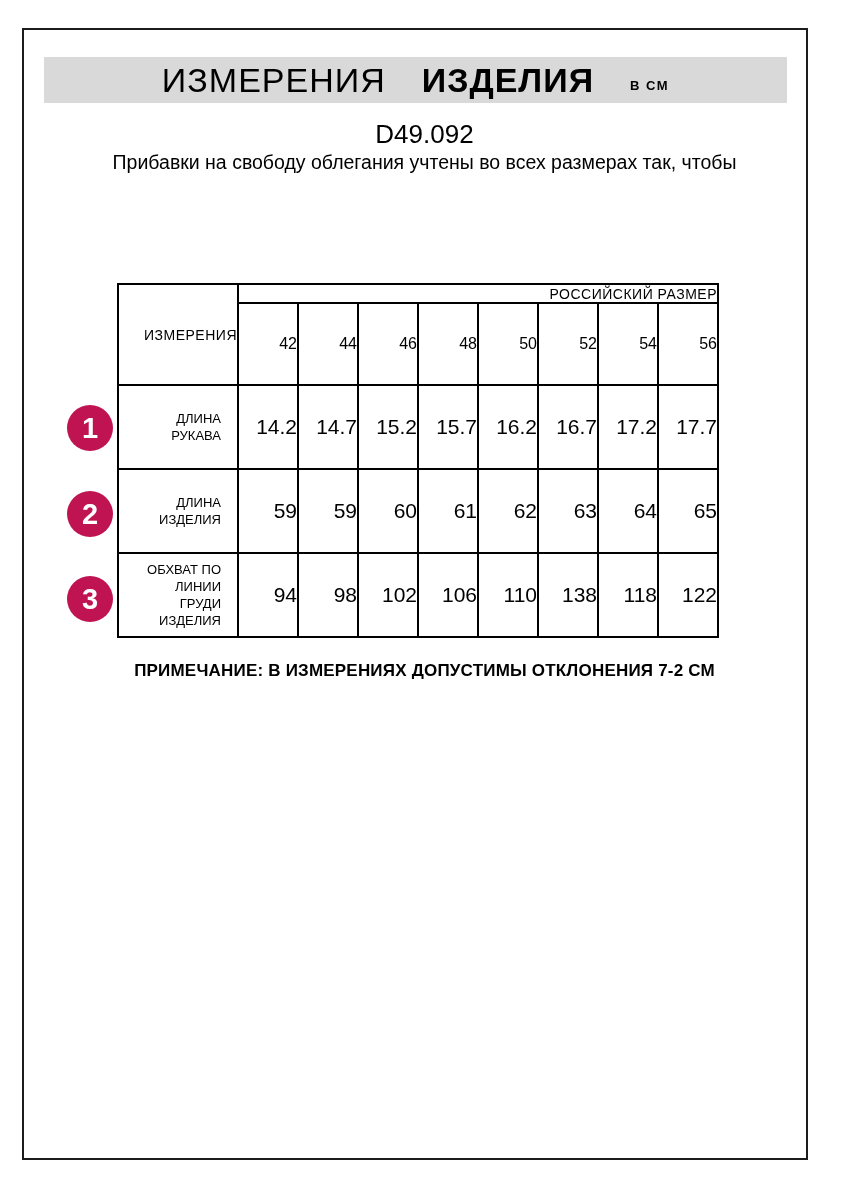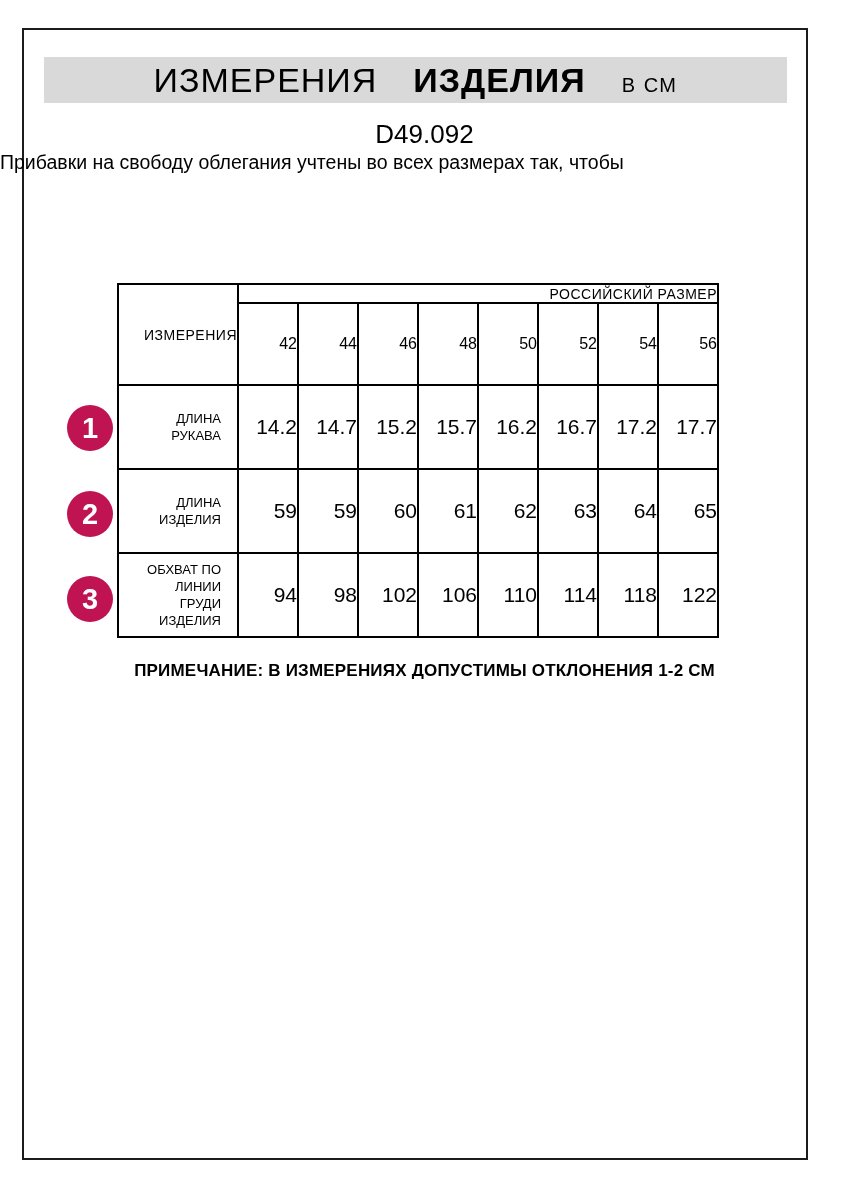--- a/index.html
+++ b/index.html
@@ -30,36 +30,36 @@
     width: 743px;
     height: 46px;
     background: #d9d9d9;
     display: flex;
     align-items: center;
     justify-content: center;
     column-gap: 36px;
   }
   .title-main  { font-size: 34px; font-weight: 400; letter-spacing: 1px; }
   .title-bold  { font-size: 34px; font-weight: 700; letter-spacing: 1px; }
-  .title-units { font-size: 20px; font-weight: 400; letter-spacing: 1.5px; margin-top: 10px; }
+  .title-units { font-size: 13px; font-weight: 700; letter-spacing: 1.5px; margin-top: 10px; }
 
   .model-code {
     position: absolute;
     top: 119px;
     left: 0;
     width: 849px;
     text-align: center;
     font-size: 26px;
   }
   .description {
     position: absolute;
     top: 151px;
     left: 0;
     width: 849px;
-    text-align: left;
+    text-align: center;
     font-size: 19.5px;
     line-height: 22.5px;
   }
 
   .table-area {
     position: absolute;
     left: 0;
     top: 283px;
     width: 849px;
     height: 360px;
@@ -195,21 +195,21 @@
         <td class="label-cell">
           <div>ОБХВАТ ПО</div>
           <div>ЛИНИИ ГРУДИ</div>
           <div>ИЗДЕЛИЯ</div>
         </td>
         <td class="value-cell">94</td>
         <td class="value-cell">98</td>
         <td class="value-cell">102</td>
         <td class="value-cell">106</td>
         <td class="value-cell">110</td>
-        <td class="value-cell">114</td>
+        <td class="value-cell">138</td>
         <td class="value-cell">118</td>
         <td class="value-cell">122</td>
       </tr>
     </tbody>
   </table>
 </div>
 
-<div class="note">ПРИМЕЧАНИЕ: В ИЗМЕРЕНИЯХ ДОПУСТИМЫ ОТКЛОНЕНИЯ 1-2 СМ</div>
+<div class="note">ПРИМЕЧАНИЕ: В ИЗМЕРЕНИЯХ ДОПУСТИМЫ ОТКЛОНЕНИЯ 7-2 СМ</div>
 
 </body></html>

